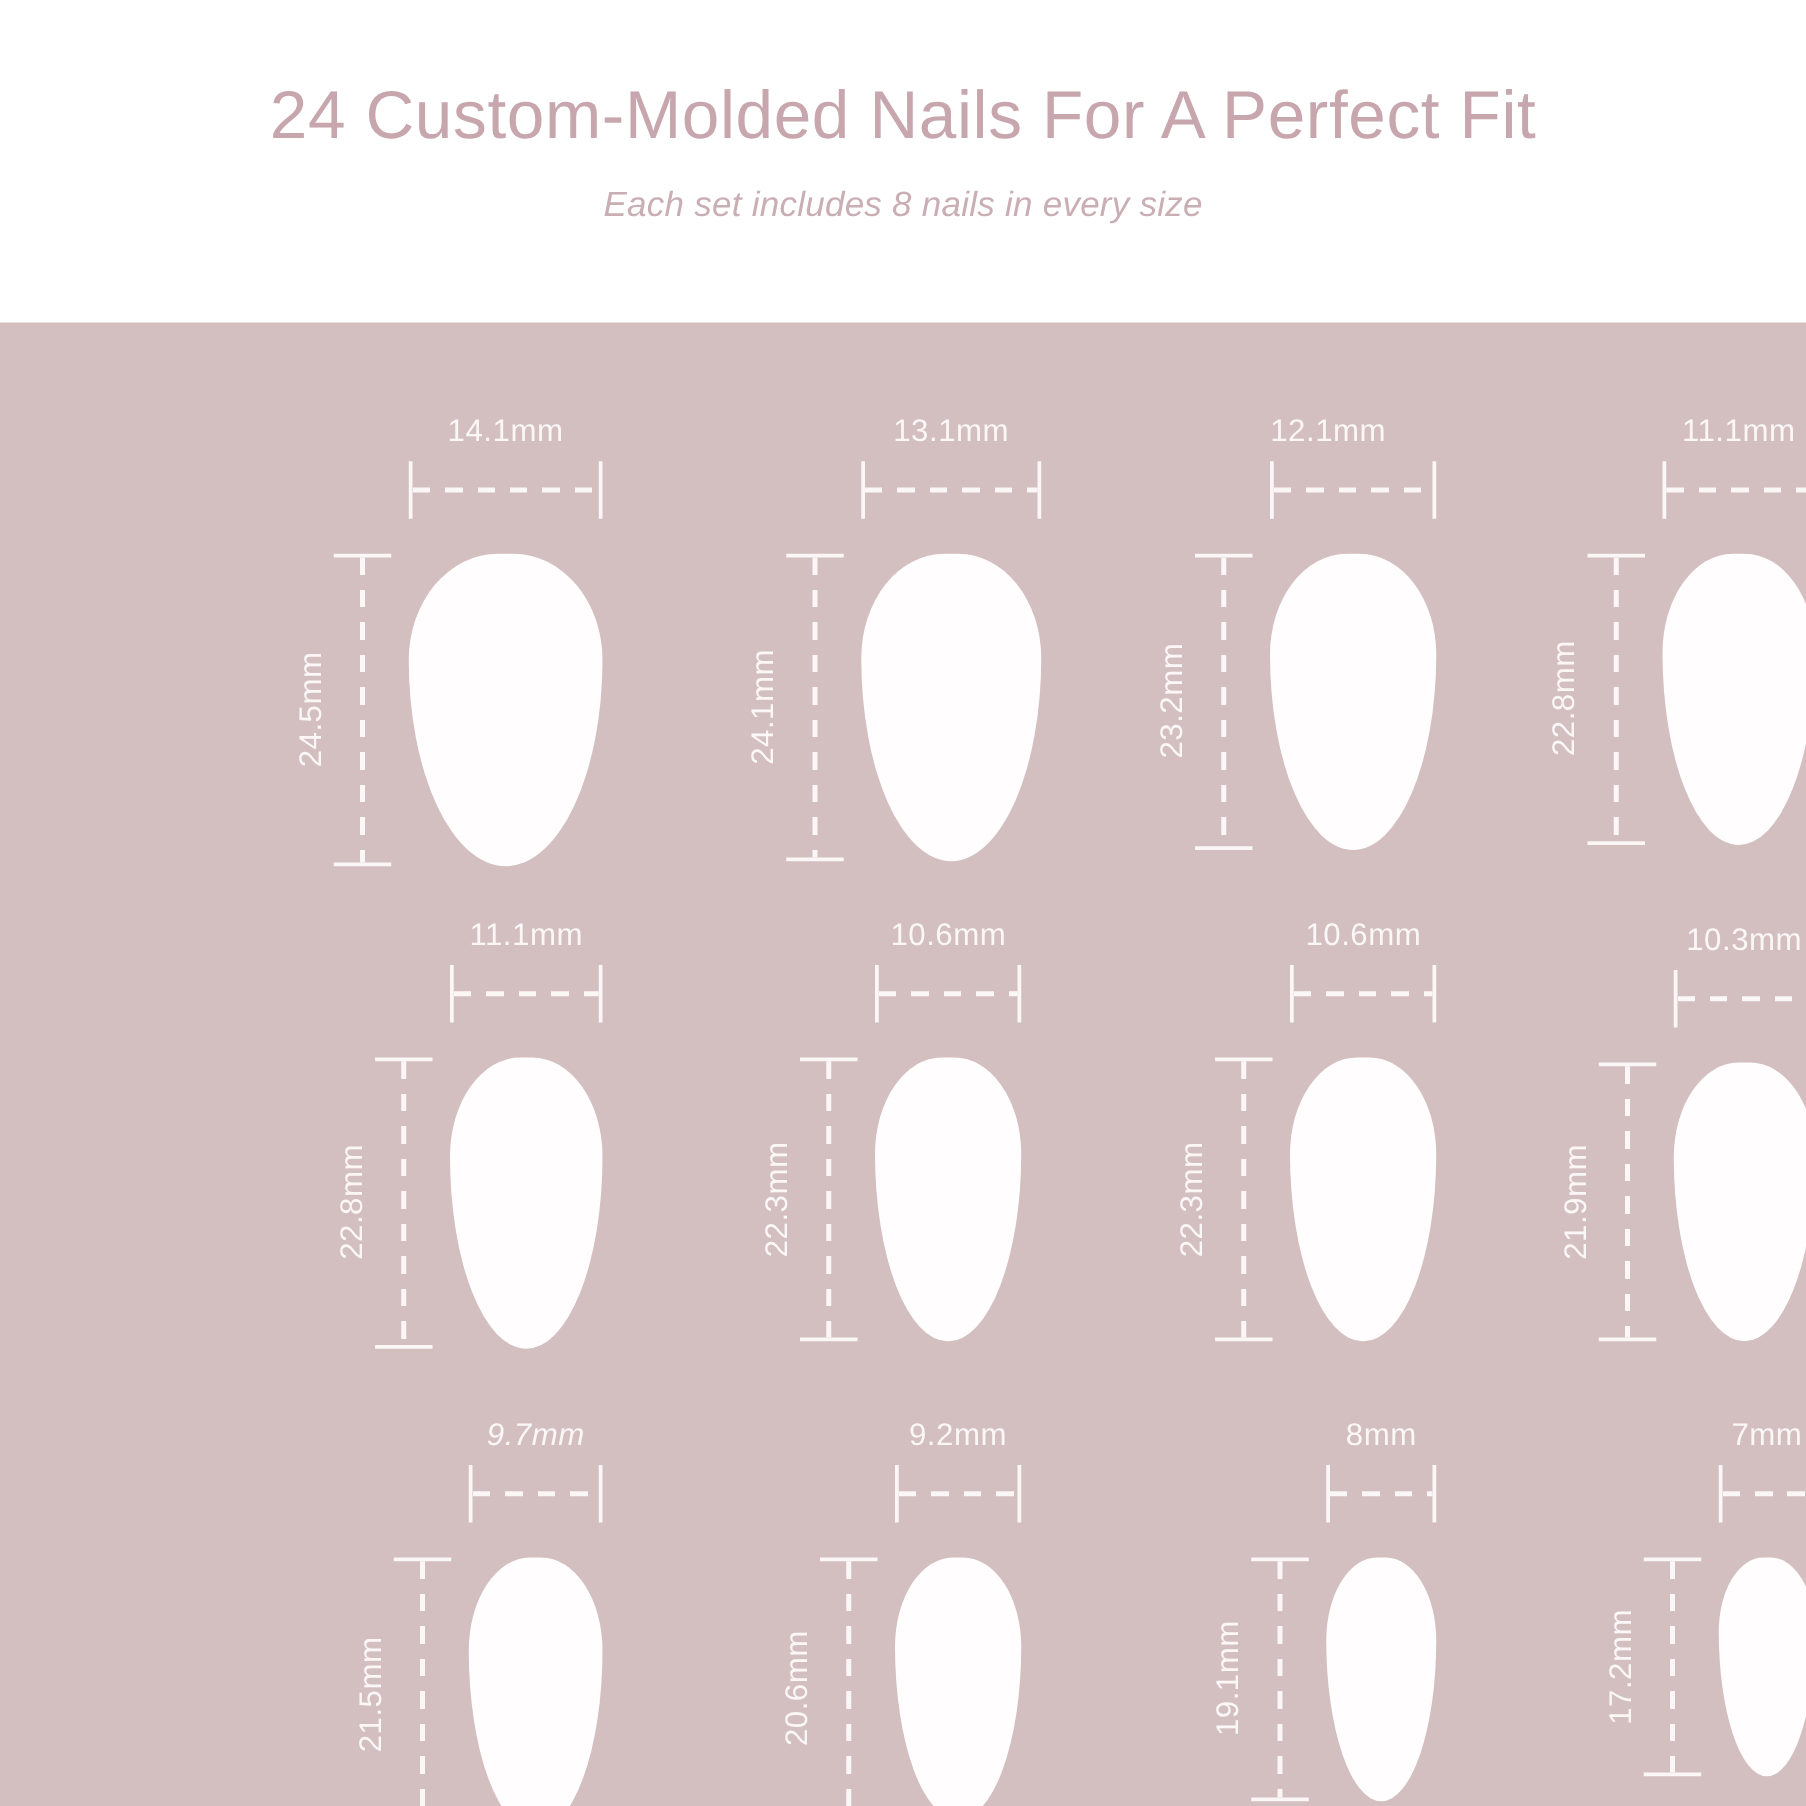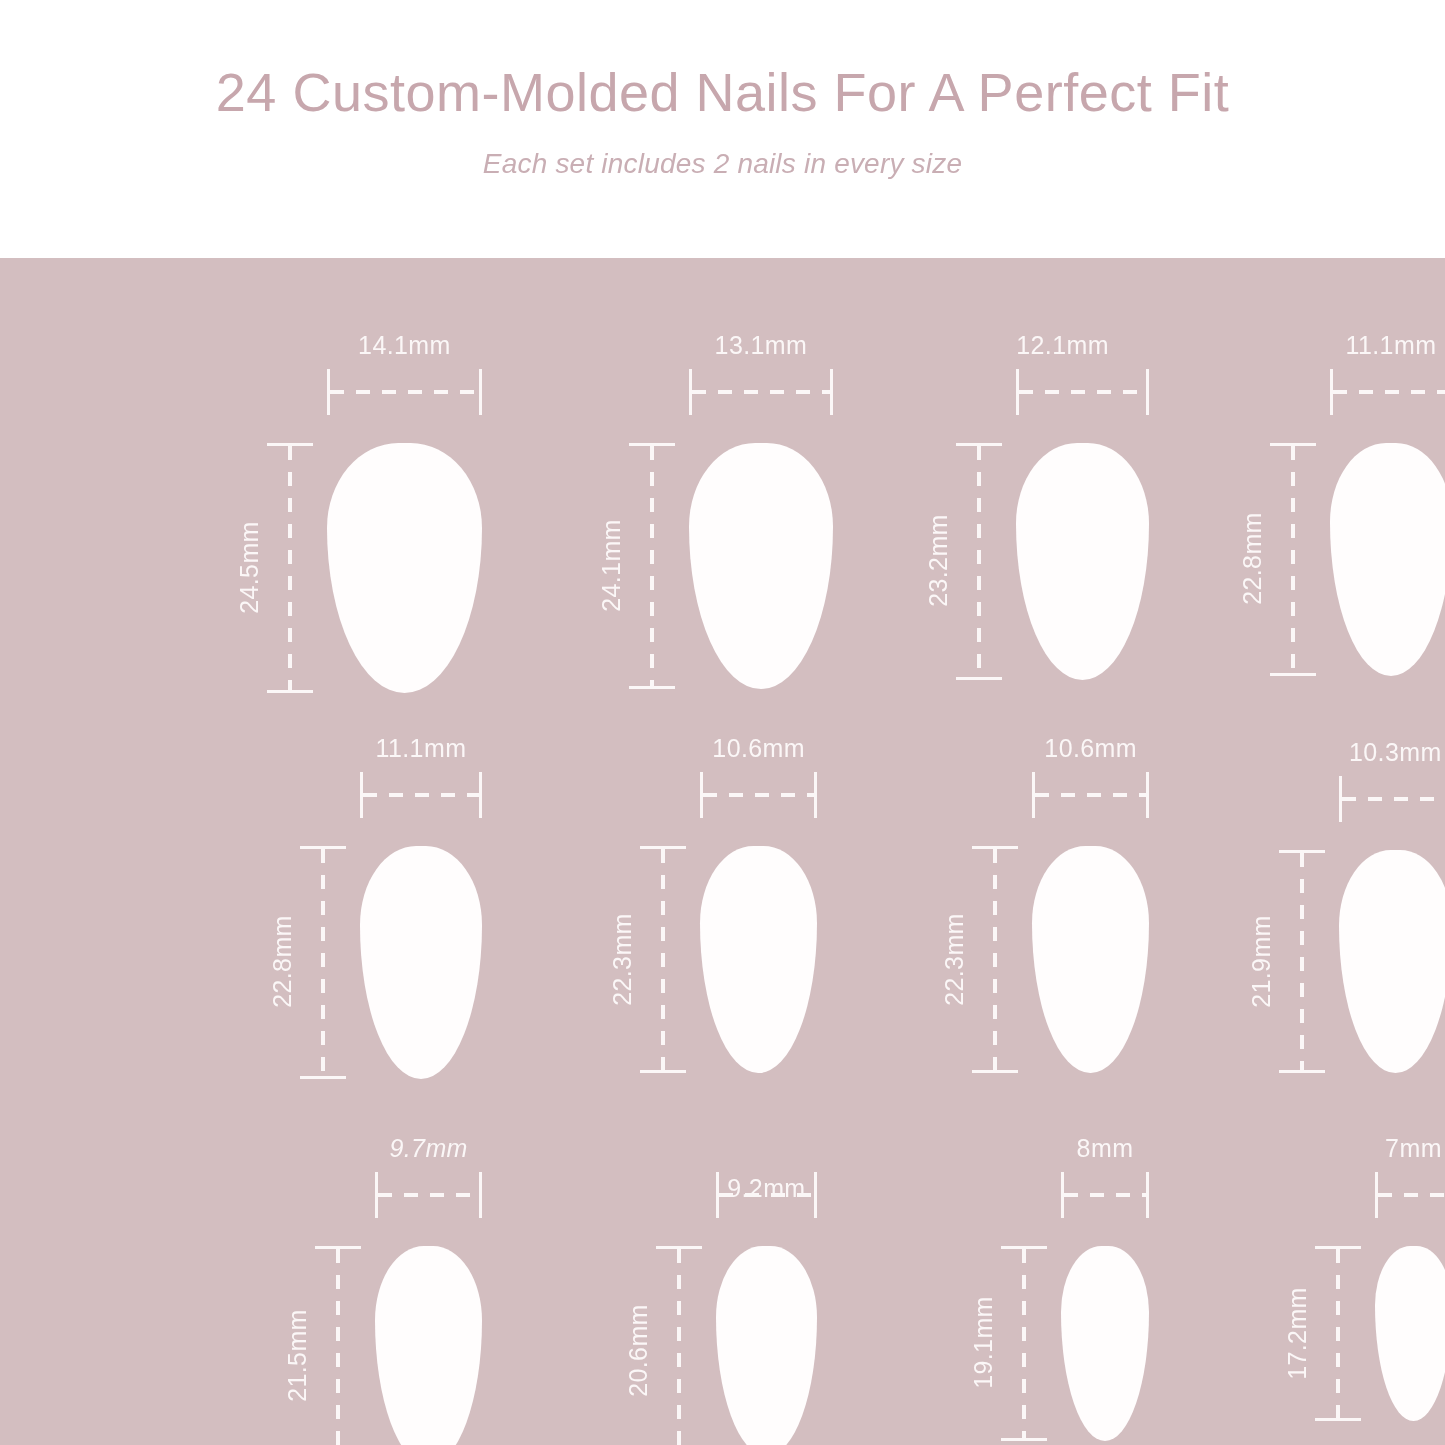--- a/index.html
+++ b/index.html
@@ -141,21 +141,21 @@
     border-radius: 46% 46% 50% 50% / 34% 34% 66% 66%;
   }
 </style>
 </head>
 <body>
 
 <div id="page">
 
   <div id="header">
     <div id="page-title">24 Custom-Molded Nails For A Perfect Fit</div>
-    <div id="page-subtitle">Each set includes 2 nails in every size</div>
+    <div id="page-subtitle">Each set includes 8 nails in every size</div>
   </div>
 
   <div id="chart-area">
       <div class="nail-cell" style="left: 0px; top: 0px; width: 1445px; height: 1px;">
         <div class="w-label" style="left: 266.9px; top: 75px; width: 275.1px;">14.1mm</div>
         <div class="w-dim" style="left: 326.9px; top: 111px; width: 155.1px;">
           <div class="cap left"></div>
           <div class="dash"></div>
           <div class="cap right"></div>
         </div>
@@ -278,21 +278,21 @@
           <div class="cap right"></div>
         </div>
         <div class="nail" style="left: 375.3px; top: 988px; width: 106.7px; height: 219.3px;"></div>
         <div class="h-dim" style="left: 315.3px; top: 988px; height: 219.3px;">
           <div class="cap top"></div>
           <div class="dash"></div>
         </div>
         <div class="h-label" style="width: 130px; text-align: center; left: 232.3px; top: 1084.65px;">21.5mm</div>
       </div>
       <div class="nail-cell" style="left: 0px; top: 0px; width: 1445px; height: 1px;">
-        <div class="w-label" style="left: 655.8px; top: 878px; width: 221.2px; margin-top: 40px;">9.2mm</div>
+        <div class="w-label" style="left: 655.8px; top: 878px; width: 221.2px;">9.2mm</div>
         <div class="w-dim" style="left: 715.8px; top: 914px; width: 101.2px;">
           <div class="cap left"></div>
           <div class="dash"></div>
           <div class="cap right"></div>
         </div>
         <div class="nail" style="left: 715.8px; top: 988px; width: 101.2px; height: 210.12px;"></div>
         <div class="h-dim" style="left: 655.8px; top: 988px; height: 210.12px;">
           <div class="cap top"></div>
           <div class="dash"></div>
         </div>

